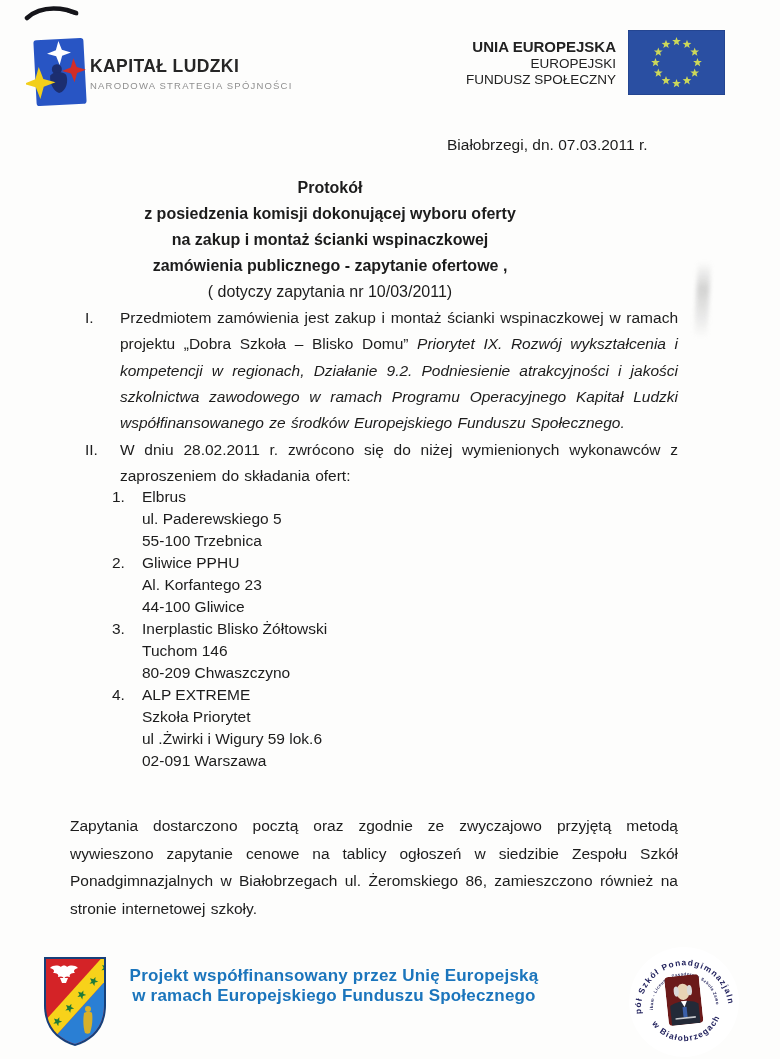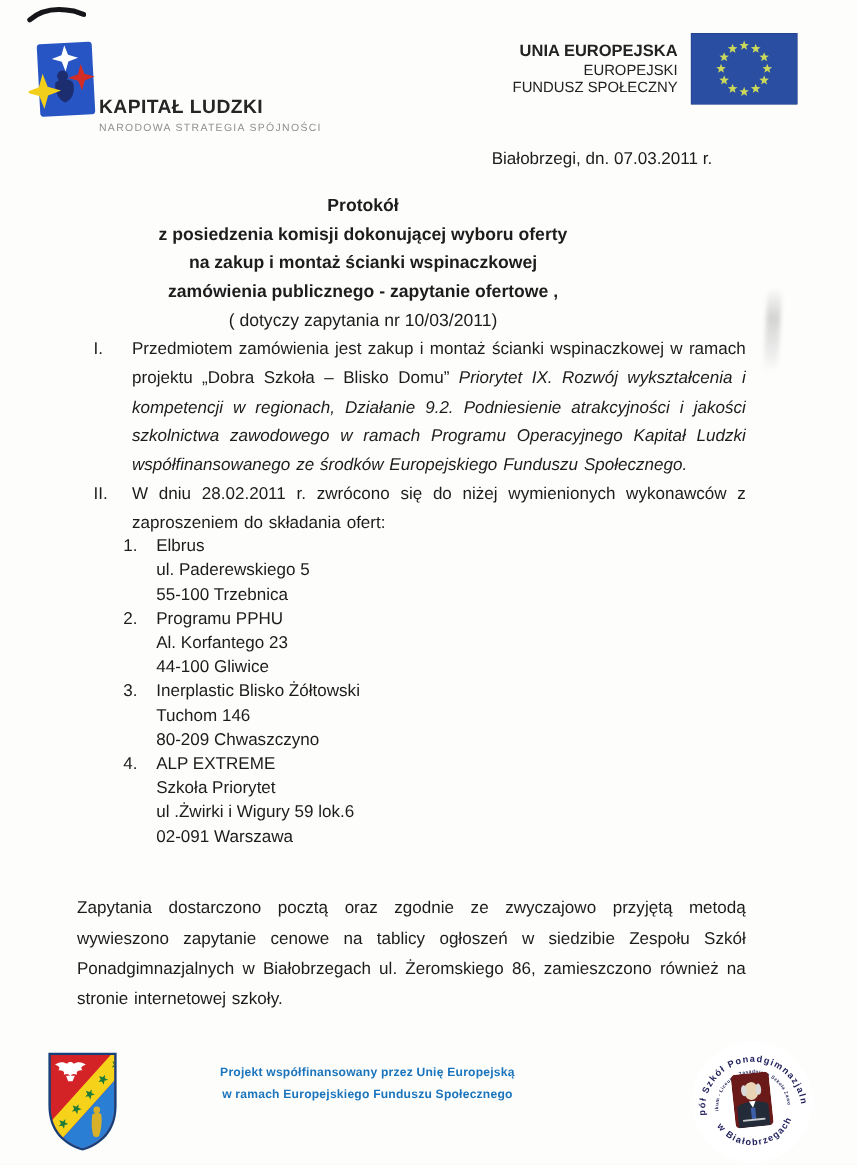--- a/index.html
+++ b/index.html
@@ -5,21 +5,21 @@
   html,body{margin:0;padding:0;background:#e9e9e9;}
   .page{
     position:relative;width:780px;height:1059px;margin:0 auto;
     background:#fdfdfc;overflow:hidden;
     font-family:"Liberation Sans",sans-serif;color:#1c1c1c;
   }
   
   .pen-mark{position:absolute;left:24px;top:4px;}
   .kl-logo{position:absolute;left:26px;top:33px;}
   .kl-text{position:absolute;left:90px;top:56px;}
-  .kl-title{font-size:17.5px;font-weight:600;letter-spacing:.4px;color:#262626;margin-top:31px;}
+  .kl-title{font-size:17.5px;font-weight:600;letter-spacing:.4px;color:#262626;}
   .kl-sub{font-size:9.5px;color:#8f8f8f;letter-spacing:1.2px;margin-top:3px;text-align:right;}
   .eu-text{position:absolute;right:164px;top:39px;text-align:right;line-height:16.5px;color:#222;}
   .eu-line1{font-size:15px;font-weight:700;}
   .eu-line23{font-size:13.5px;}
   .eu-flag{position:absolute;left:628px;top:30px;}
   
   .dateline{position:absolute;left:447px;top:136px;font-size:15.5px;}
   .title-block{position:absolute;left:0;top:175px;width:660px;text-align:center;
     font-size:16px;line-height:26px;}
   .title-block .b{font-weight:700;}
@@ -38,21 +38,21 @@
   
   .closing{position:absolute;left:70px;top:812px;width:608px;
     font-size:15.5px;line-height:27.6px;text-align:justify;word-spacing:1px;}
   
   .smudge{position:absolute;left:696px;top:262px;width:13px;height:76px;
     background:linear-gradient(180deg,rgba(170,170,170,0) 0%,rgba(160,160,160,.45) 35%,rgba(170,170,170,.25) 70%,rgba(170,170,170,0) 100%);
     filter:blur(2px);transform:rotate(3deg);}
   
   .arms{position:absolute;left:40px;top:953px;}
   .funding{position:absolute;left:0;top:966px;width:668px;text-align:center;
-    color:#1b75bc;font-weight:700;font-size:11px;line-height:19.5px;letter-spacing:.2px;}
+    color:#1b75bc;font-weight:700;font-size:17px;line-height:19.5px;letter-spacing:.2px;}
   .seal{position:absolute;left:626px;top:946px;}
   .seal svg{transform:rotate(-6deg);}
   .seal-ring{font-size:8.2px;font-weight:700;fill:#23235e;letter-spacing:1.2px;}
   .seal-ring-inner{font-size:4.3px;font-weight:700;fill:#2a2a60;letter-spacing:.4px;}
 </style>
 </head>
 <body>
 
 <div class="page">
 
@@ -129,21 +129,21 @@
       <div class="vnum">1.</div>
       <div>
         <div>Elbrus</div>
         <div>ul. Paderewskiego 5</div>
         <div>55-100 Trzebnica</div>
       </div>
     </div>
     <div class="vendor">
       <div class="vnum">2.</div>
       <div>
-        <div>Programu PPHU</div>
+        <div>Gliwice PPHU</div>
         <div>Al. Korfantego 23</div>
         <div>44-100 Gliwice</div>
       </div>
     </div>
     <div class="vendor">
       <div class="vnum">3.</div>
       <div>
         <div>Inerplastic Blisko Żółtowski</div>
         <div>Tuchom 146</div>
         <div>80-209 Chwaszczyno</div>

